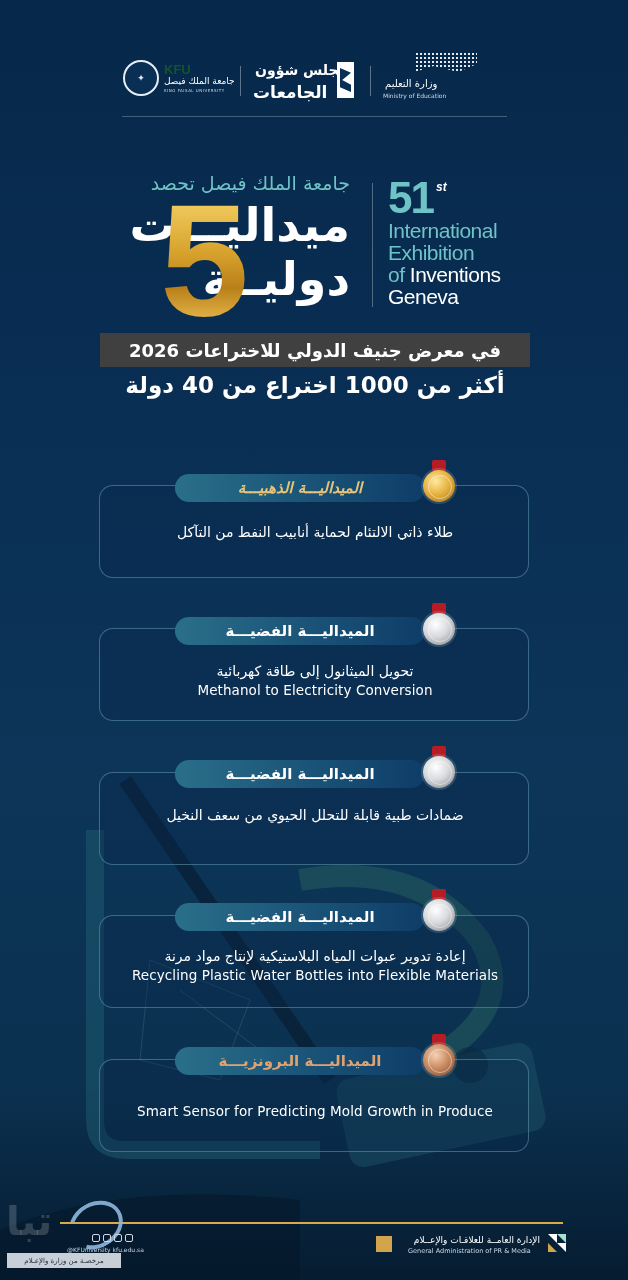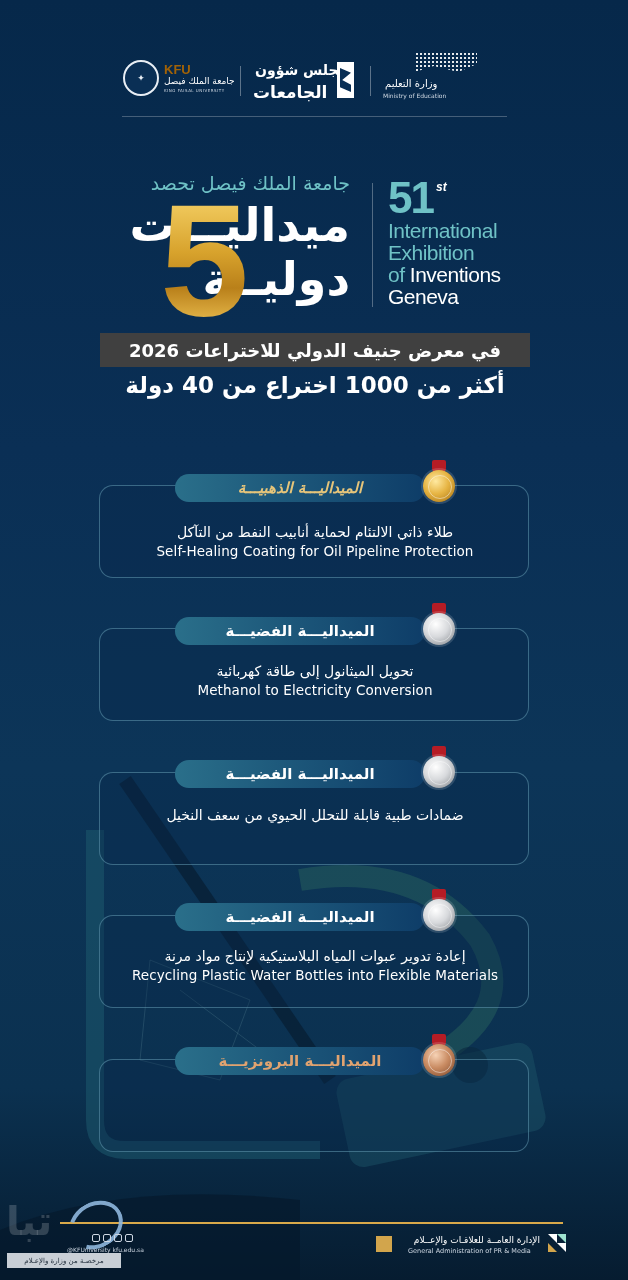--- a/index.html
+++ b/index.html
@@ -14,21 +14,21 @@
     position: absolute; left: 0; top: 0; width: 628px; height: 1280px; pointer-events: none; overflow: hidden;
   }
 
   
   .logo-row { position: absolute; top: 52px; left: 120px; width: 360px; height: 56px; }
   .kfu-seal {
     position: absolute; left: 3px; top: 8px; width: 36px; height: 36px; border-radius: 50%;
     border: 2px solid #e8eef5; background: #0a2f55;
     display: flex; align-items: center; justify-content: center; font-size: 9px; color:#e8eef5;
   }
-  .kfu-title { position: absolute; left: 44px; top: 10px; font-family: "Liberation Sans", sans-serif; font-weight: bold; font-size: 13px; color: #a16207; }
+  .kfu-title { position: absolute; left: 44px; top: 10px; font-family: "Liberation Sans", sans-serif; font-weight: bold; font-size: 13px; color: #14532d; }
   .kfu-ar { position: absolute; left: 44px; top: 24px; font-size: 9px; color:#fff; white-space: nowrap; }
   .kfu-en { position: absolute; left: 44px; top: 36px; font-size: 4px; color:#cfd8e3; letter-spacing: 0.5px; white-space: nowrap; }
   .vdiv { position: absolute; width: 1px; background: rgba(255,255,255,0.35); }
   .councils-ar1 { position: absolute; left: 135px; top: 10px; font-size: 14px; font-weight: bold; white-space: nowrap; }
   .councils-ar2 { position: absolute; left: 133px; top: 30px; font-size: 17px; font-weight: bold; white-space: nowrap; }
   .councils-mark {
     position: absolute; left: 217px; top: 10px; width: 17px; height: 36px; background: #fff;
     clip-path: polygon(0 0, 100% 0, 100% 100%, 0 100%);
   }
   .councils-mark::after { content:""; position:absolute; left:3px; top:6px; width:11px; height:24px; background:#0a2f55; clip-path: polygon(0 0,100% 20%,20% 50%,100% 70%,100% 100%,0 80%); }
@@ -146,21 +146,20 @@
   <span>of</span>
   <span class="exh-white">Inventions</span>
 </div>
 <div class="exh-line exh-white" style="top:286px;">Geneva</div>
 
 <div class="teal-banner">في معرض جنيف الدولي للاختراعات 2026</div>
 <div class="count-line">أكثر من 1000 اختراع من 40 دولة</div>
 
 <div class="card" style="top:485px;">
   <div class="card-ar" style="top:38px;">طلاء ذاتي الالتئام لحماية أنابيب النفط من التآكل</div>
-  <div class="card-en" style="top:57px;">Self-Healing Coating for Oil Pipeline Protection</div>
 </div>
 <div class="pill" style="top:474px; color:#e6c57a;font-style:italic;">الميداليـــة الذهبيـــة</div>
 <div class="medal" style="top:460px;">
     <div class="ribbon"></div>
     <div class="disc gold"></div>
   </div>
 
 <div class="card" style="top:628px;">
   <div class="card-ar" style="top:34px;">تحويل الميثانول إلى طاقة كهربائية</div>
   <div class="card-en" style="top:53px;">Methanol to Electricity Conversion</div>
@@ -184,20 +183,21 @@
   <div class="card-ar" style="top:32px;">إعادة تدوير عبوات المياه البلاستيكية لإنتاج مواد مرنة</div>
   <div class="card-en" style="top:51px;">Recycling Plastic Water Bottles into Flexible Materials</div>
 </div>
 <div class="pill" style="top:903px; color:#ffffff;">الميداليـــة الفضيـــة</div>
 <div class="medal" style="top:889px;">
     <div class="ribbon"></div>
     <div class="disc silver"></div>
   </div>
 
 <div class="card" style="top:1059px;">
+  <div class="card-en" style="top:43px;">Smart Sensor for Predicting Mold Growth in Produce</div>
 </div>
 <div class="pill" style="top:1047px; color:#e0a370;">الميداليـــة البرونزيـــة</div>
 <div class="medal" style="top:1034px;">
     <div class="ribbon"></div>
     <div class="disc bronze"></div>
   </div>
 
 <div class="gold-rule"></div>
 <div class="watermark-ar">تبا</div>
 <div class="watermark-swoosh"></div>

